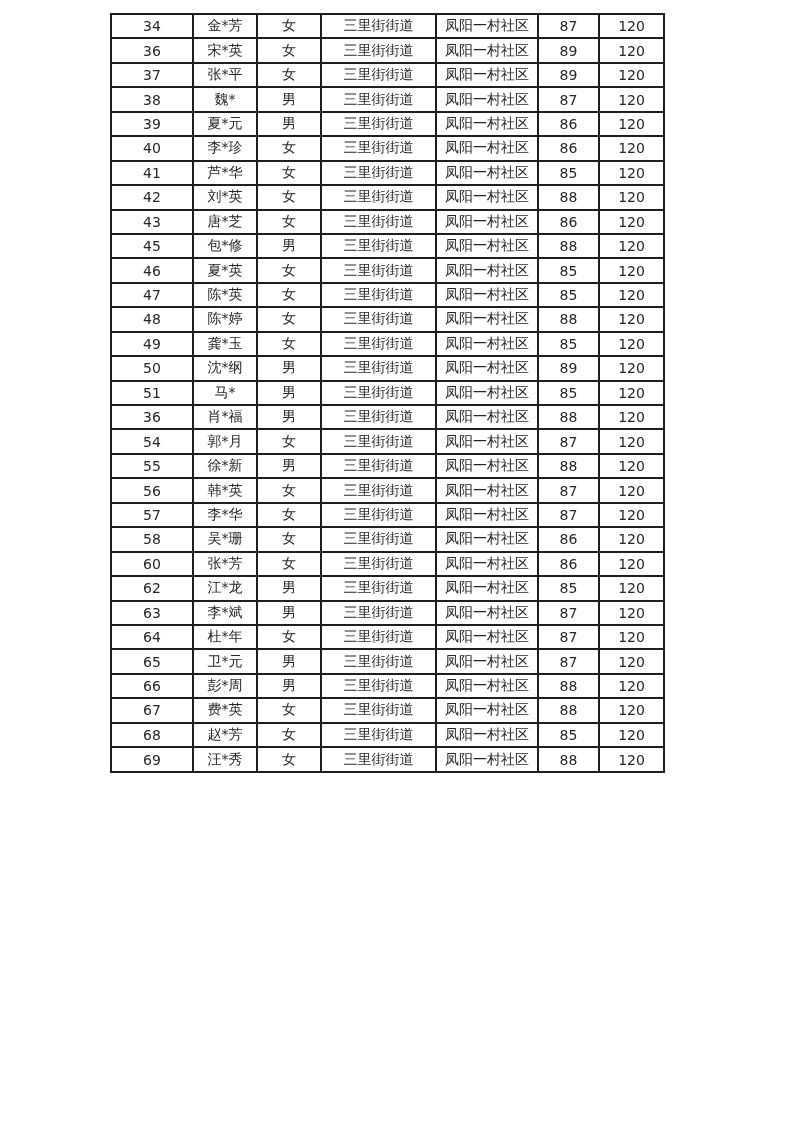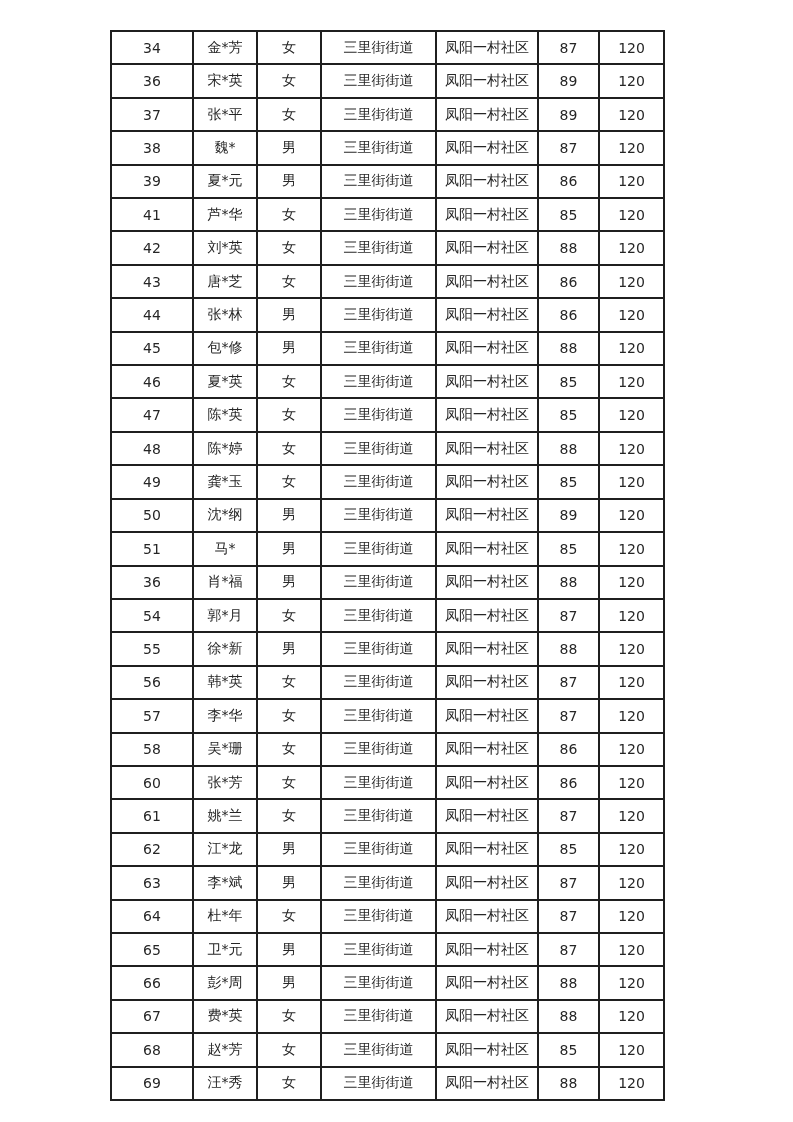--- a/index.html
+++ b/index.html
@@ -12,23 +12,23 @@
     position: relative;
     width: 793px;
     height: 1122px;
     background: #ffffff;
     overflow: hidden;
     font-family: "DejaVu Sans", "Liberation Sans", sans-serif;
   }
   table.roster {
     position: absolute;
     left: 110px;
-    top: 30px;
+    top: 13px;
     width: 553px;
-    height: 1071px;
+    height: 760px;
     border-collapse: collapse;
     table-layout: fixed;
   }
   table.roster td {
     border: 2px solid #1f1f1f;
     text-align: center;
     vertical-align: middle;
     font-size: 14px;
     color: #262626;
     padding: 0 2px;
@@ -103,20 +103,29 @@
         <tr>
           <td>39</td>
           <td>夏*元</td>
           <td>男</td>
           <td>三里街街道</td>
           <td>凤阳一村社区</td>
           <td>86</td>
           <td>120</td>
         </tr>
 
+        <tr>
+          <td>40</td>
+          <td>李*珍</td>
+          <td>女</td>
+          <td>三里街街道</td>
+          <td>凤阳一村社区</td>
+          <td>86</td>
+          <td>120</td>
+        </tr>
 
         <tr>
           <td>41</td>
           <td>芦*华</td>
           <td>女</td>
           <td>三里街街道</td>
           <td>凤阳一村社区</td>
           <td>85</td>
           <td>120</td>
         </tr>
@@ -134,29 +143,20 @@
         <tr>
           <td>43</td>
           <td>唐*芝</td>
           <td>女</td>
           <td>三里街街道</td>
           <td>凤阳一村社区</td>
           <td>86</td>
           <td>120</td>
         </tr>
 
-        <tr>
-          <td>44</td>
-          <td>张*林</td>
-          <td>男</td>
-          <td>三里街街道</td>
-          <td>凤阳一村社区</td>
-          <td>86</td>
-          <td>120</td>
-        </tr>
 
         <tr>
           <td>45</td>
           <td>包*修</td>
           <td>男</td>
           <td>三里街街道</td>
           <td>凤阳一村社区</td>
           <td>88</td>
           <td>120</td>
         </tr>
@@ -286,29 +286,20 @@
         <tr>
           <td>60</td>
           <td>张*芳</td>
           <td>女</td>
           <td>三里街街道</td>
           <td>凤阳一村社区</td>
           <td>86</td>
           <td>120</td>
         </tr>
 
-        <tr>
-          <td>61</td>
-          <td>姚*兰</td>
-          <td>女</td>
-          <td>三里街街道</td>
-          <td>凤阳一村社区</td>
-          <td>87</td>
-          <td>120</td>
-        </tr>
 
         <tr>
           <td>62</td>
           <td>江*龙</td>
           <td>男</td>
           <td>三里街街道</td>
           <td>凤阳一村社区</td>
           <td>85</td>
           <td>120</td>
         </tr>

